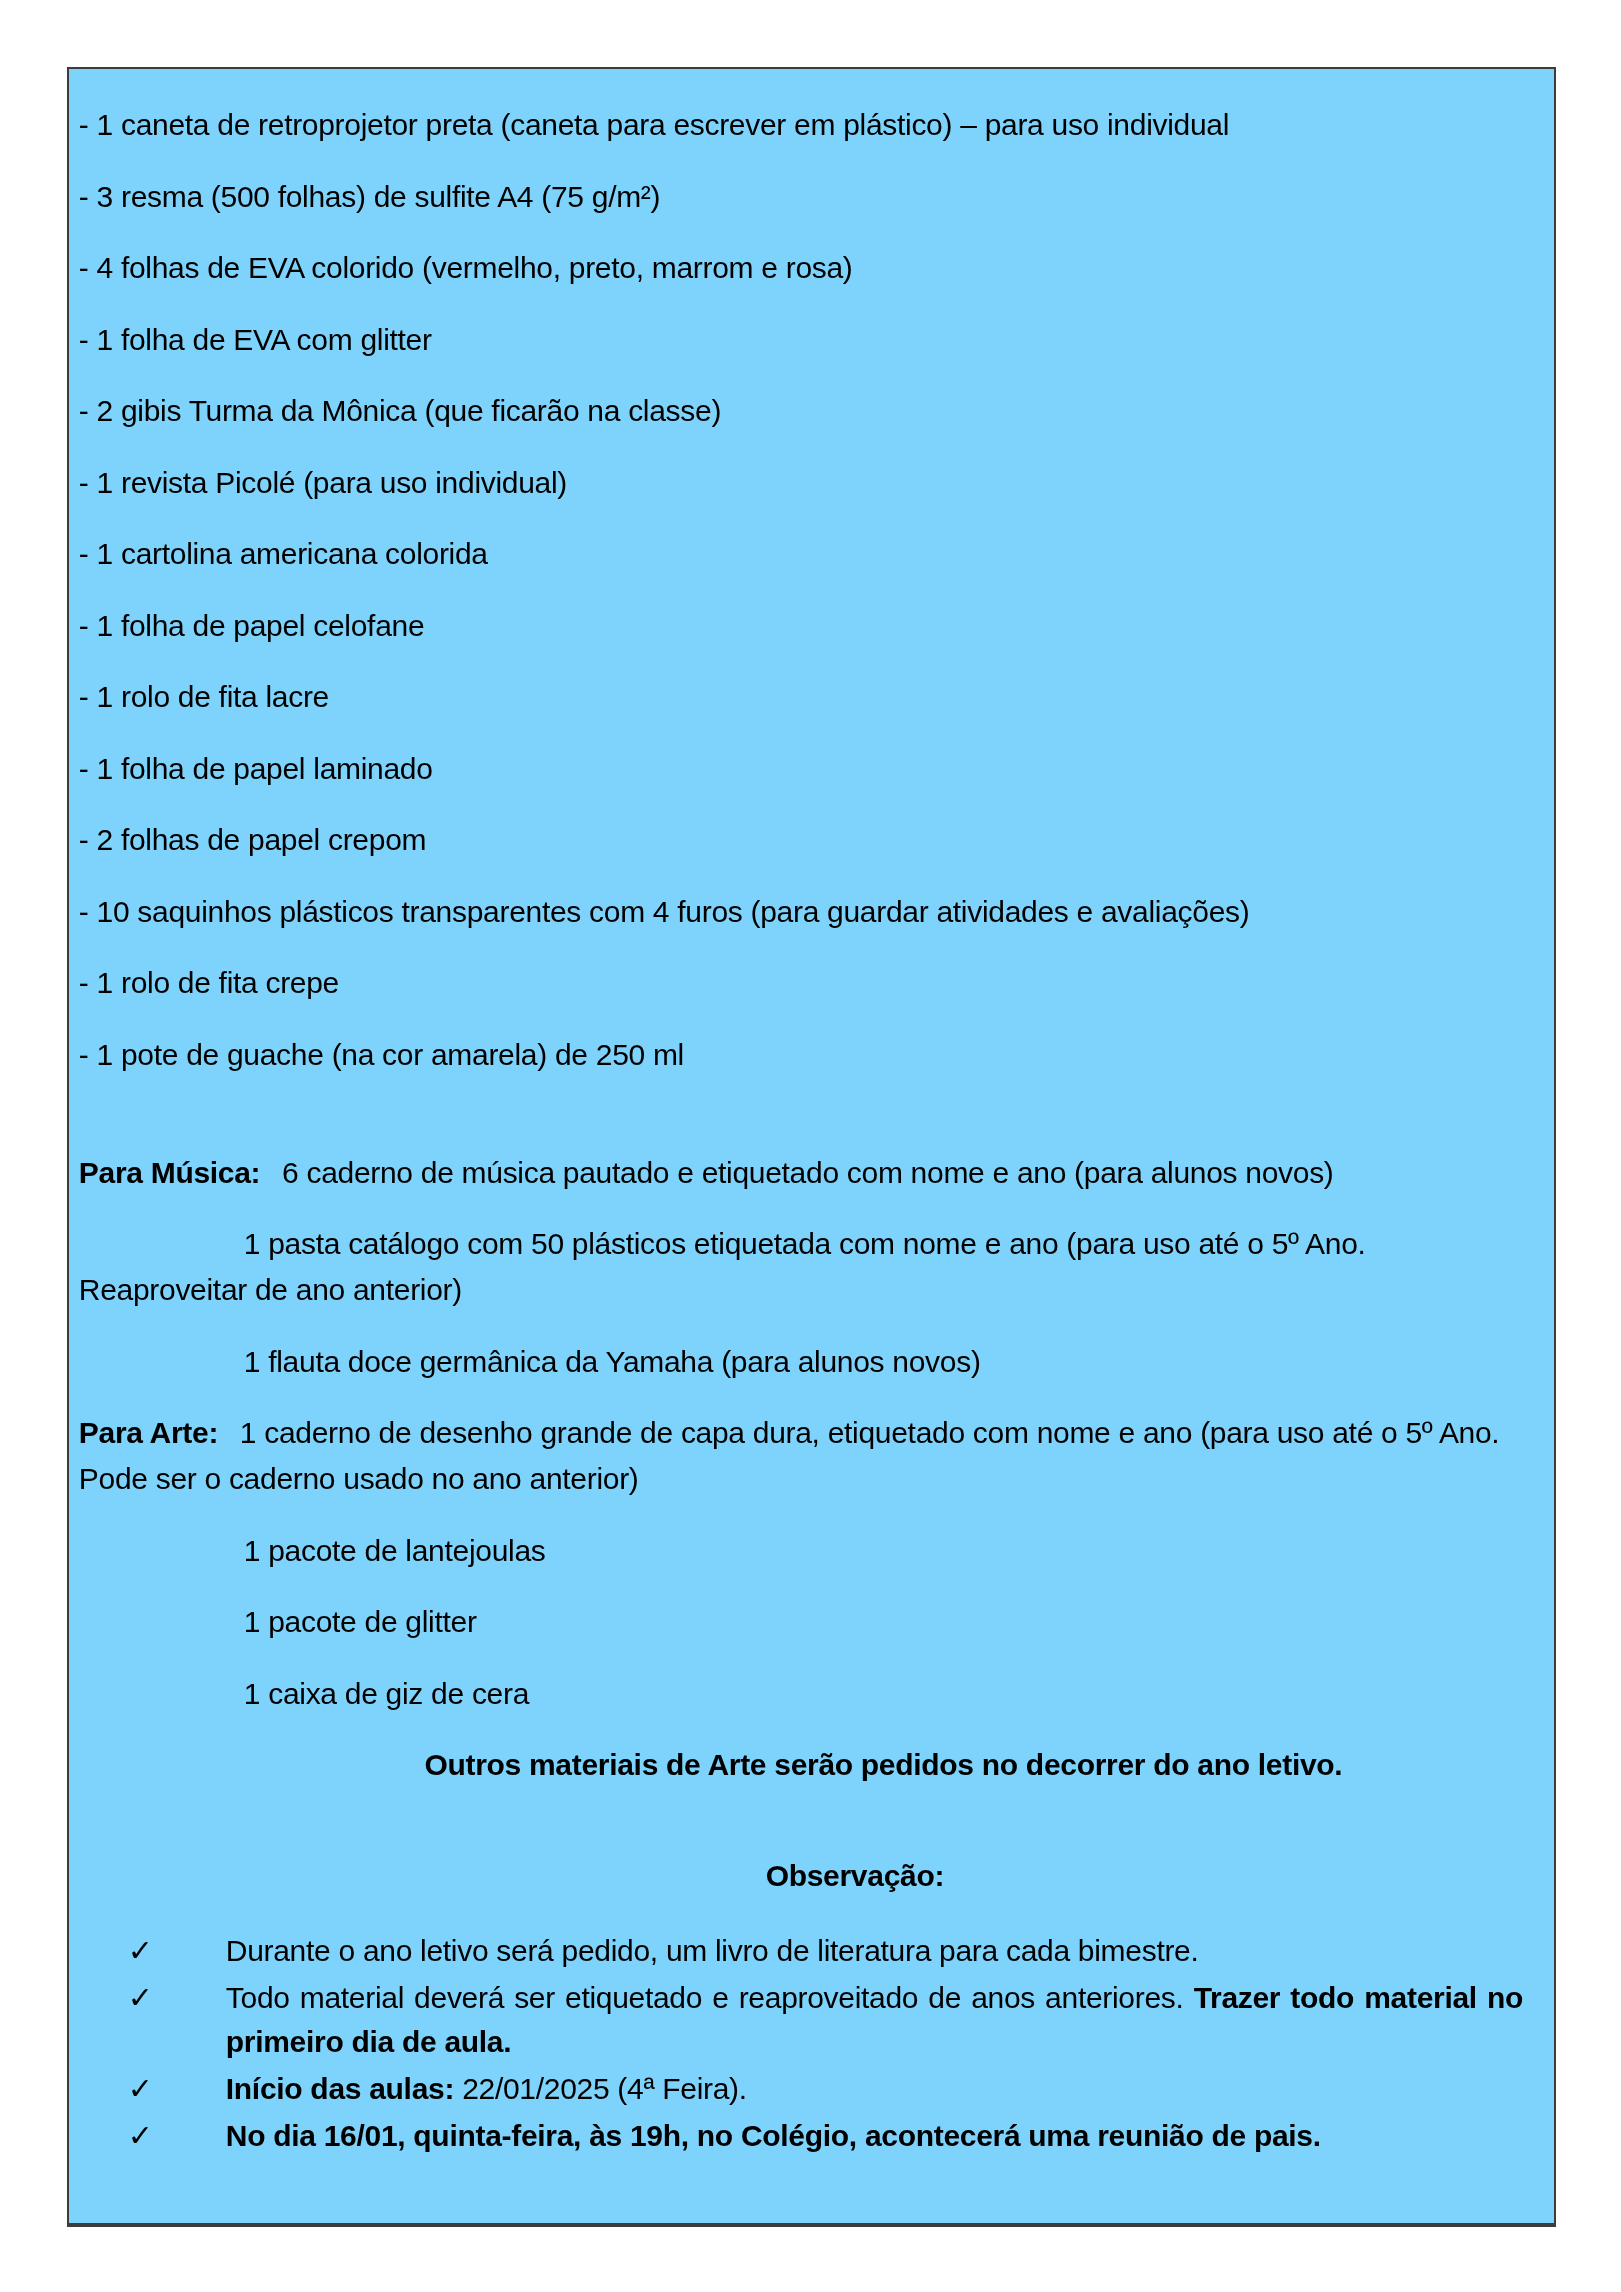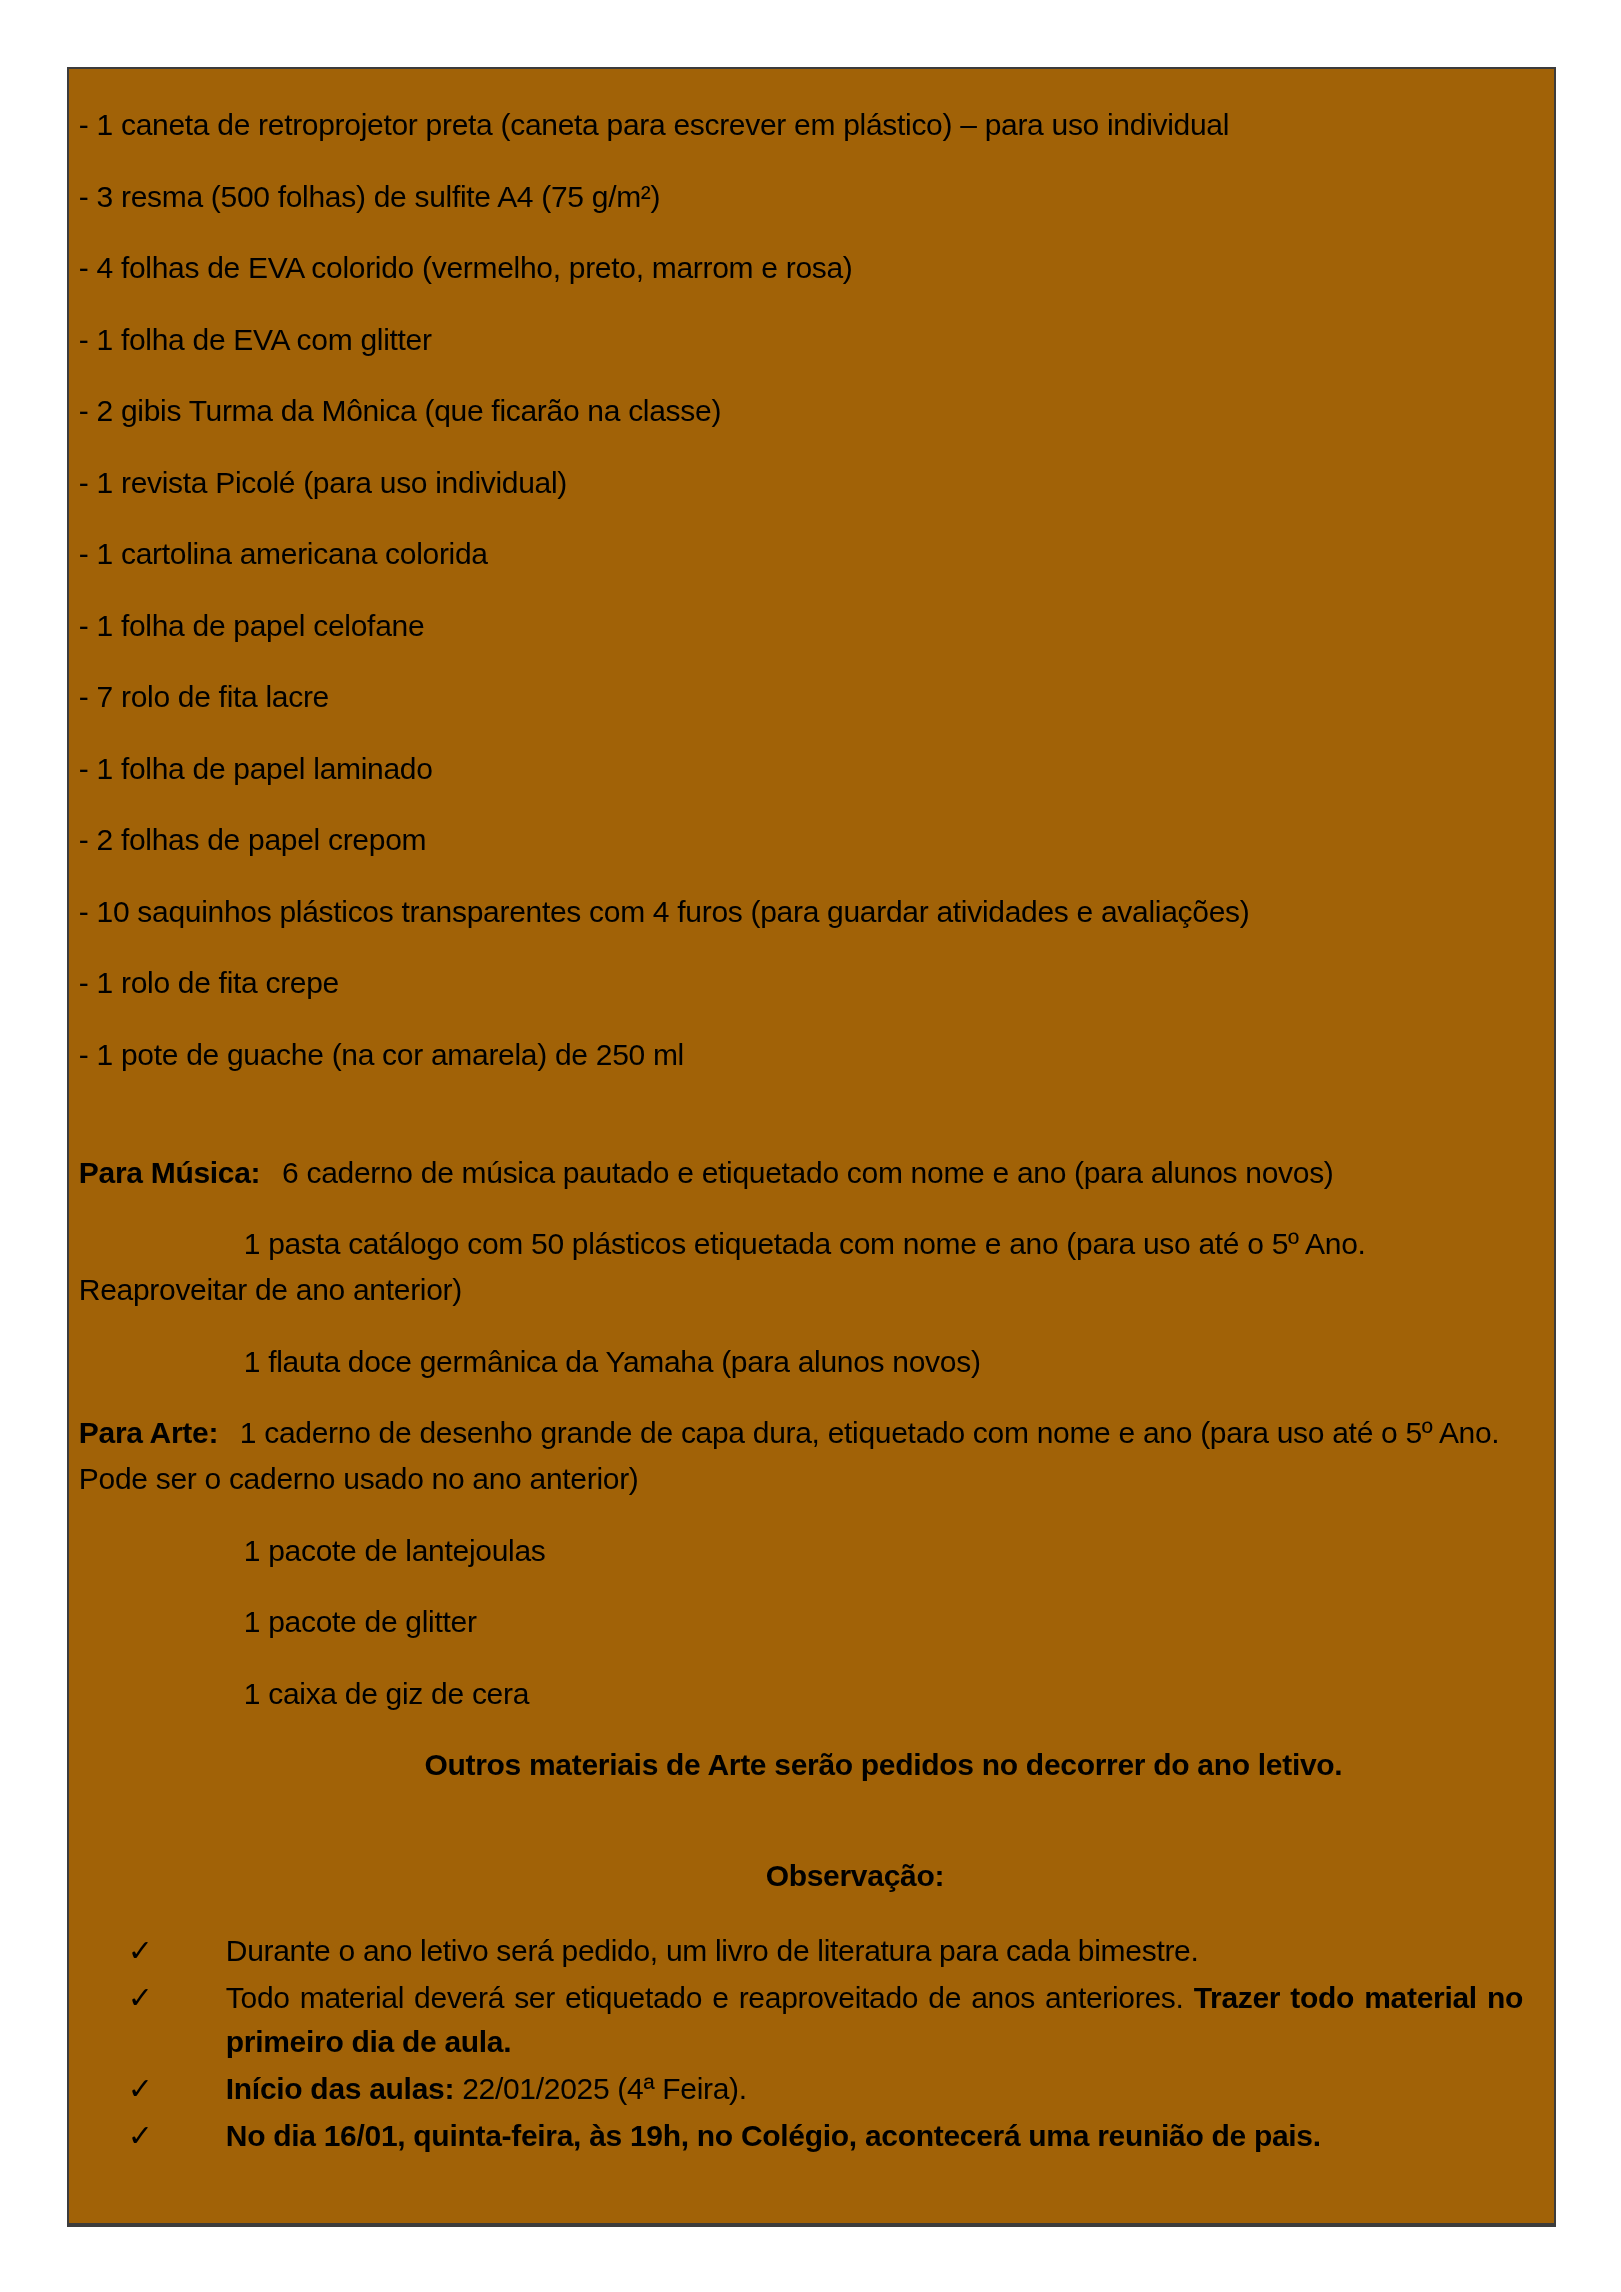--- a/index.html
+++ b/index.html
@@ -18,21 +18,21 @@
   .frame {
     position: absolute;
     left: 67px;
     top: 67px;
     width: 1489px;
     height: 2160px;
     box-sizing: border-box;
     border: 2px solid #3c3c3c;
     border-bottom-width: 4.9px;
     padding: 33px 31px 0 9.8px;
-    background: #a16207;
+    background: #7dd3fc;
   }
   .para {
     font-size: 30px;
     line-height: 46px;
     letter-spacing: -0.3px;
     margin: 0 0 25.5px 0;
   }
   .indent { text-indent: 165px; }
   .gap-top { margin-top: 72px; }
   .b { font-weight: bold; text-align: center; }
@@ -69,21 +69,21 @@
 <div class="frame">
 
   <p class="para">- 1 caneta de retroprojetor preta (caneta para escrever em plástico) – para uso individual</p>
   <p class="para">- 3 resma (500 folhas) de sulfite A4 (75 g/m²)</p>
   <p class="para">- 4 folhas de EVA colorido (vermelho, preto, marrom e rosa)</p>
   <p class="para">- 1 folha de EVA com glitter</p>
   <p class="para">- 2 gibis Turma da Mônica (que ficarão na classe)</p>
   <p class="para">- 1 revista Picolé (para uso individual)</p>
   <p class="para">- 1 cartolina americana colorida</p>
   <p class="para">- 1 folha de papel celofane</p>
-  <p class="para">- 7 rolo de fita lacre</p>
+  <p class="para">- 1 rolo de fita lacre</p>
   <p class="para">- 1 folha de papel laminado</p>
   <p class="para">- 2 folhas de papel crepom</p>
   <p class="para">- 10 saquinhos plásticos transparentes com 4 furos (para guardar atividades e avaliações)</p>
   <p class="para">- 1 rolo de fita crepe</p>
   <p class="para">- 1 pote de guache (na cor amarela) de 250 ml</p>
 
   <p class="para gap-top">
     <span class="b label">Para Música:</span>
     <span>6 caderno de música pautado e etiquetado com nome e ano (para alunos novos)</span>
   </p>

